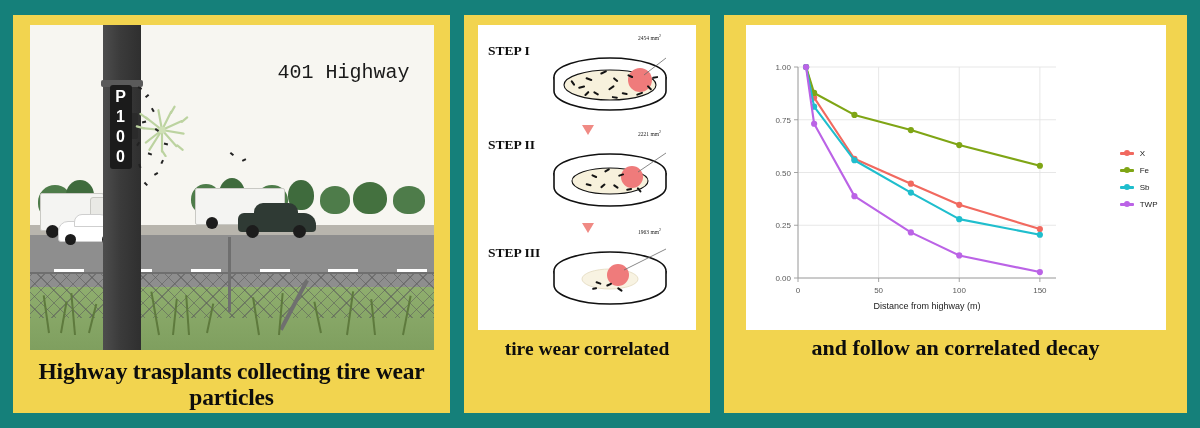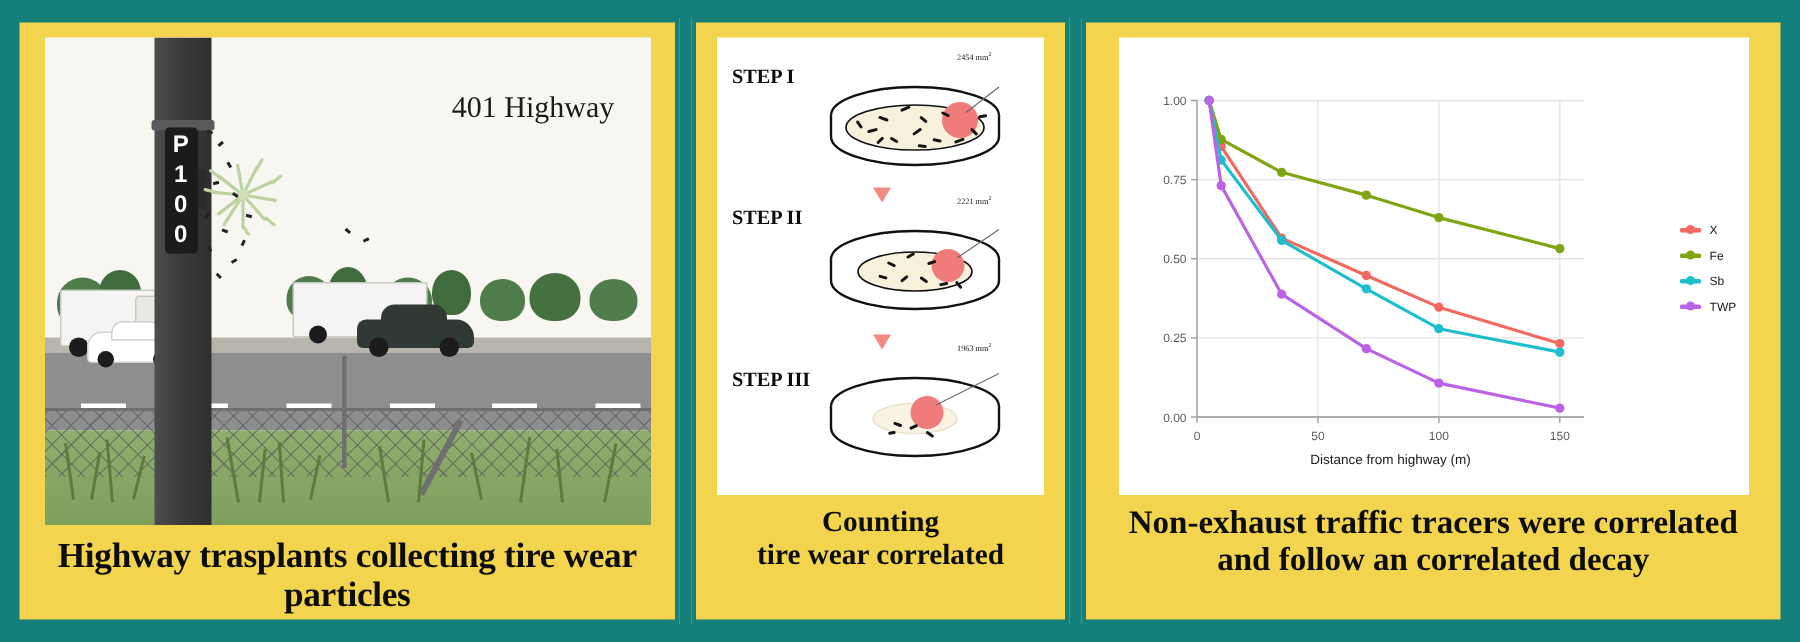--- a/index.html
+++ b/index.html
@@ -79,21 +79,21 @@
   .lichen{position:absolute;left:105px;top:78px;width:54px;height:54px;}
   .lichen-box{position:absolute;left:97px;top:88px;width:11px;height:26px;background:#2b2b2b;border-radius:2px;}
   .particle{position:absolute;background:#222;width:4px;height:1.6px;transform-origin:center;}
 
   .truck-body{position:absolute;background:#f4f4f2;border:1.5px solid #c9c9c4;}
   .vehicle-dark{position:absolute;background:#2f3a34;border-radius:6px 12px 4px 4px;}
   .wheel{position:absolute;border-radius:50%;background:#1c1c1c;}
   .car-white{position:absolute;background:#ffffff;border:1.5px solid #cfcfcf;}
 
   .hwy-label{position:absolute;right:24px;top:36px;font-size:20px;color:#1a1a1a;
-     font-family:Liberation Serif, serif;}
+     font-family:Liberation Mono, monospace;}
 
   
   #mid-art{
     width:218px;height:305px;
     margin-top:10px;
     background:#ffffff;
   }
   #mid-caption{ font-size:19.5px; margin-top:8px; }
 
   .step-label{position:absolute;font-weight:bold;font-size:13.5px;color:#0d0d0d;
@@ -313,21 +313,20 @@
           <rect x="70" y="46" width="6" height="2" rx="1" transform="rotate(35 70 46)"></rect>
           <rect x="44" y="47" width="5" height="2" rx="1" transform="rotate(-10 44 47)"></rect>
         </g>
         <line x1="76" y1="29" x2="118" y2="8" stroke="#6a6a6a" stroke-width="0.8"></line>
       </svg>
       <div class="area-label" style="left:160px;top:202px;">
         <span>1963 mm</span><sup>2</sup>
       </div>
     </div>
     <div class="panel-caption" id="mid-caption">
-      <div>Counting</div>
       <div>tire wear correlated</div>
     </div>
   </div>
 
   <div class="panel" id="panel-right">
     <div class="panel-art" id="right-art">
       <div class="plot-wrap">
         <svg id="chart-svg" width="420" height="305" viewBox="0 0 420 305">
             <line x1="52" y1="253" x2="310" y2="253" stroke="#e4e4e4" stroke-width="0.9"></line>
             <line x1="52" y1="200.25" x2="310" y2="200.25" stroke="#e4e4e4" stroke-width="0.9"></line>
@@ -410,18 +409,17 @@
           </div>
           <div class="legend-row">
             <span class="legend-key">
               <i style="background: rgb(187, 99, 230);"></i>
             </span>
             <span class="legend-txt">TWP</span>
           </div>
         </div>
     </div>
     <div class="panel-caption" id="right-caption">
-      <div>Non-exhaust traffic tracers were correlated</div>
       <div>and follow an correlated decay</div>
     </div>
   </div>
 
 </div>
 
 </body></html>

